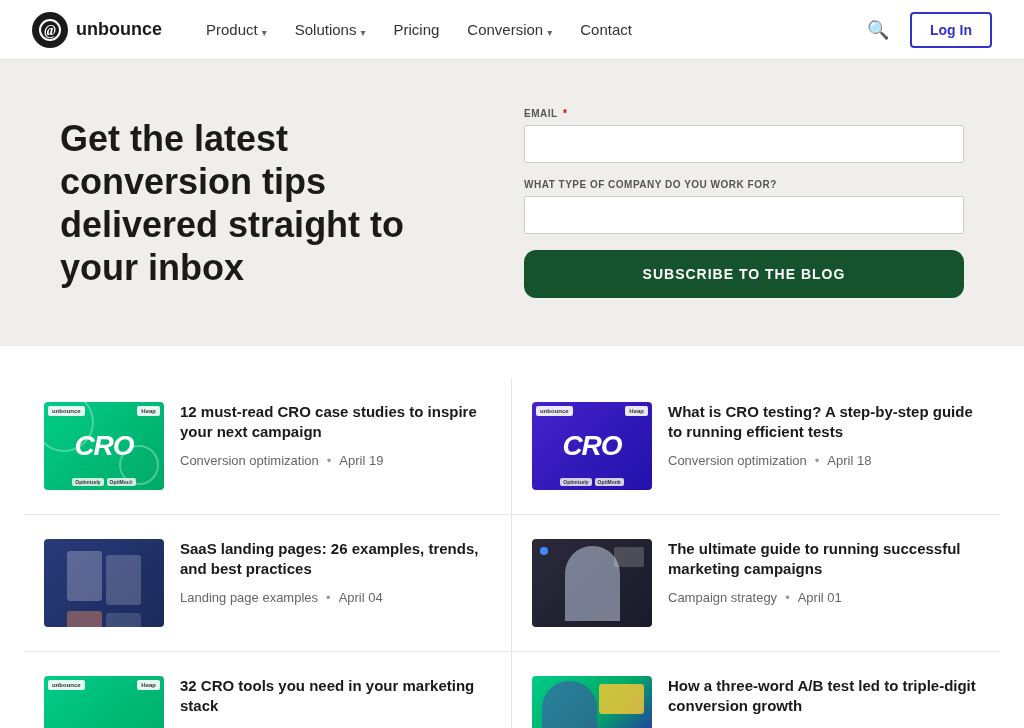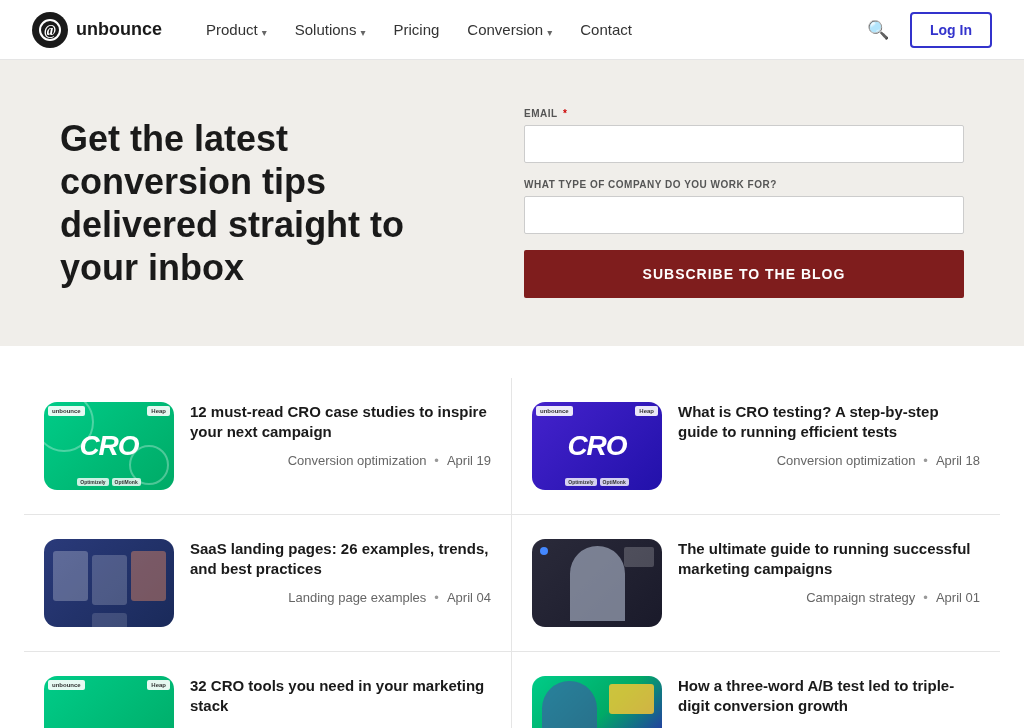--- a/index.html
+++ b/index.html
@@ -60,55 +60,55 @@
     .required { color: #cc0000; margin-left: 2px; }
     .form-input {
       width: 100%; border: 1px solid #ccc; background: #fff;
       padding: 10px 12px; font-size: 14px; border-radius: 2px; outline: none;
     }
     .privacy-row { display: flex; align-items: flex-start; gap: 8px; margin-bottom: 20px; }
     .privacy-text { font-size: 11px; color: #555; letter-spacing: 0.3px; text-transform: uppercase; }
     .privacy-link { color: #3333cc; text-decoration: underline; }
     .privacy-checkbox { width: 16px; height: 16px; margin-top: 1px; flex-shrink: 0; }
     .subscribe-btn {
-      width: 100%; background: #7f1d1d; color: #fff; border: none;
+      width: 100%; background: #14532d; color: #fff; border: none;
       padding: 16px; font-size: 14px; font-weight: 700; letter-spacing: 1px;
-      cursor: pointer; border-radius: 2px; text-transform: uppercase;
+      cursor: pointer; border-radius: 12px; text-transform: uppercase;
     }
 
     
     .blog-section { padding: 32px 24px; }
     .blog-grid { display: grid; grid-template-columns: 1fr 1fr; gap: 0; }
     .blog-item {
       display: flex; align-items: flex-start; gap: 16px;
       padding: 24px 20px; border-bottom: 1px solid #e5e5e5;
     }
     .blog-item:nth-child(odd) { border-right: 1px solid #e5e5e5; }
     .blog-thumb {
-      width: 130px; height: 88px; flex-shrink: 0; border-radius: 13px;
+      width: 120px; height: 88px; flex-shrink: 0; border-radius: 4px;
       overflow: hidden; position: relative;
     }
     
     .thumb-green { background: linear-gradient(135deg, #00cc88 0%, #00aa66 100%); }
     .thumb-purple { background: linear-gradient(135deg, #4422cc 0%, #2211aa 100%); }
 
     .thumb-inner {
       width: 100%; height: 100%; display: flex; align-items: center; justify-content: center;
       position: relative; overflow: hidden;
     }
     .cro-label {
       font-size: 28px; font-weight: 900; color: #fff; font-style: italic;
       letter-spacing: -1px;
     }
     .blog-content { flex: 1; }
     .blog-title {
       font-size: 15px; font-weight: 700; color: #1a1a1a; line-height: 1.35;
       margin-bottom: 10px;
     }
-    .blog-meta { display: flex; align-items: center; gap: 8px; font-size: 13px; color: #666; justify-content: flex-end; }
+    .blog-meta { display: flex; align-items: center; gap: 8px; font-size: 13px; color: #666; }
     .meta-dot { color: #999; }
     .circle-deco {
       position: absolute; border-radius: 50%;
       border: 2px solid rgba(255,255,255,0.3);
     }
     .logo-badge {
       position: absolute; top: 4px; left: 4px;
       background: rgba(255,255,255,0.9); border-radius: 2px; padding: 2px 4px;
       font-size: 6px; font-weight: 700; color: #333;
     }

